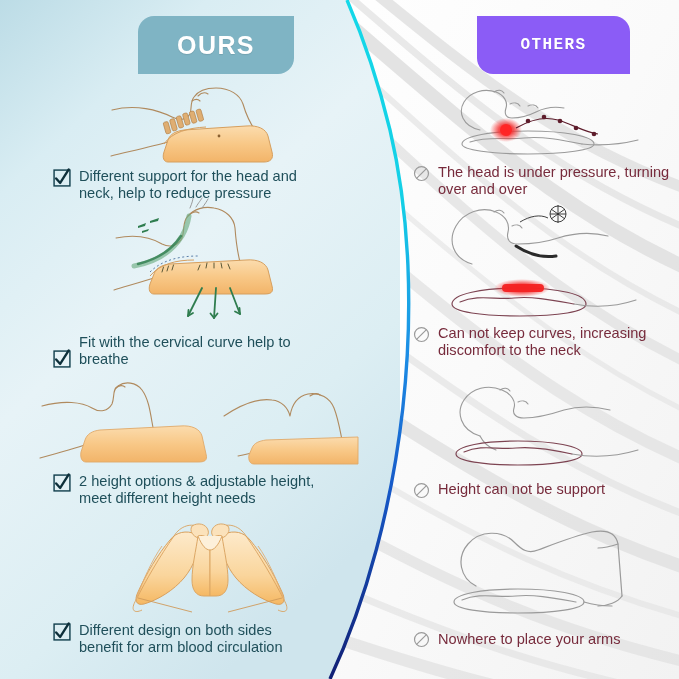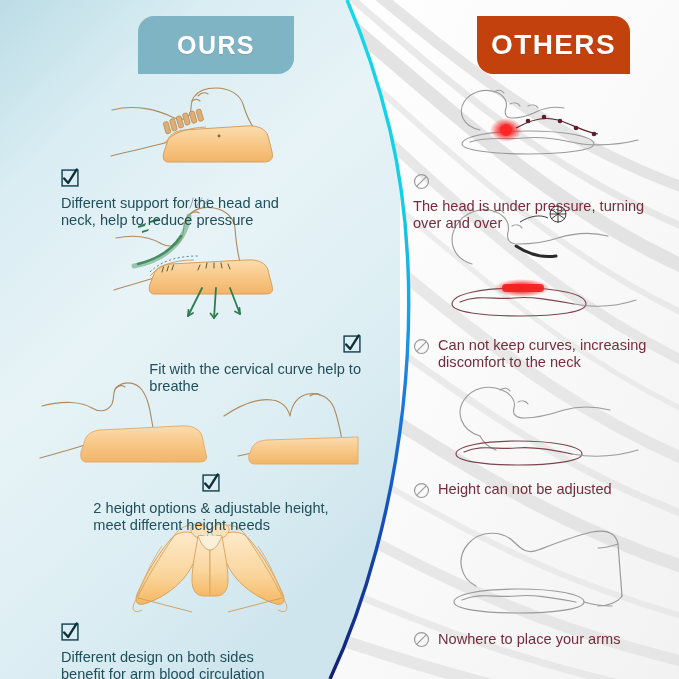--- a/index.html
+++ b/index.html
@@ -44,58 +44,59 @@
     background: #7fb4c4;
     border-radius: 16px 0 16px 0;
     font-size: 25px;
     text-shadow: 0 1px 1px rgba(0,0,0,0.10);
   }
   .badge-others {
     left: 477px;
     top: 16px;
     width: 153px;
     height: 58px;
-    background: #c2410c;
+    background: #8b5cf6;
     border-radius: 0 16px 0 16px;
-    font-size: 28px;
+    font-size: 16px;
     text-shadow: 0 1px 1px rgba(0,0,0,0.10);
+    font-family: Liberation Mono, monospace;
   }
 
   
   .feature {
     position: absolute;
     display: flex;
     align-items: flex-start;
     gap: 8px;
   }
-  .feature-left  { left: 61px; width: 300px; flex-direction: column; }
+  .feature-left  { left: 53px; width: 300px; }
   .feature-right { left: 413px; width: 258px; }
 
   .mark {
     flex: 0 0 auto;
     margin-top: 1px;
   }
 
   .ftext {
     font-size: 14.6px;
     line-height: 1.18;
     white-space: pre-line;
   }
   .feature-left .ftext  { color: #1f4f5a; }
   .feature-right .ftext { color: #772b3c; }
 
   
   .f-l1 { top: 168px; }
   .f-l2 { top: 334px; align-items: flex-end; }
-  .f-l3 { top: 473px; align-items: center; }
+  .f-l3 { top: 473px; }
   .f-l4 { top: 622px; }
 
   
-  .f-r1 { top: 172px; flex-direction: column; }
-  .f-r2 { top: 337px; }
+  .f-r1 { top: 164px; }
+  .f-r2 { top: 325px; }
   .f-r3 { top: 481px; }
   .f-r4 { top: 630px; align-items: flex-end; }
 
   
   .f-r3 { left: 413px; }
   .f-r4 { left: 413px; }
 
   
   .illus {
     position: absolute;
@@ -494,21 +495,21 @@
 discomfort to the neck</span>
   </div>
 
   <div class="feature feature-right f-r3">
     <span class="mark">
       <svg viewBox="0 0 20 20" width="17" height="17">
         <circle cx="10" cy="10" r="8.2" fill="none" stroke="#9a9a9a" stroke-width="1.4"></circle>
         <line x1="4.2" y1="15.8" x2="15.8" y2="4.2" stroke="#9a9a9a" stroke-width="1.4"></line>
       </svg>
     </span>
-    <span class="ftext">Height can not be adjusted</span>
+    <span class="ftext">Height can not be support</span>
   </div>
 
   <div class="feature feature-right f-r4">
     <span class="mark">
       <svg viewBox="0 0 20 20" width="17" height="17">
         <circle cx="10" cy="10" r="8.2" fill="none" stroke="#9a9a9a" stroke-width="1.4"></circle>
         <line x1="4.2" y1="15.8" x2="15.8" y2="4.2" stroke="#9a9a9a" stroke-width="1.4"></line>
       </svg>
     </span>
     <span class="ftext">Nowhere to place your arms</span>

